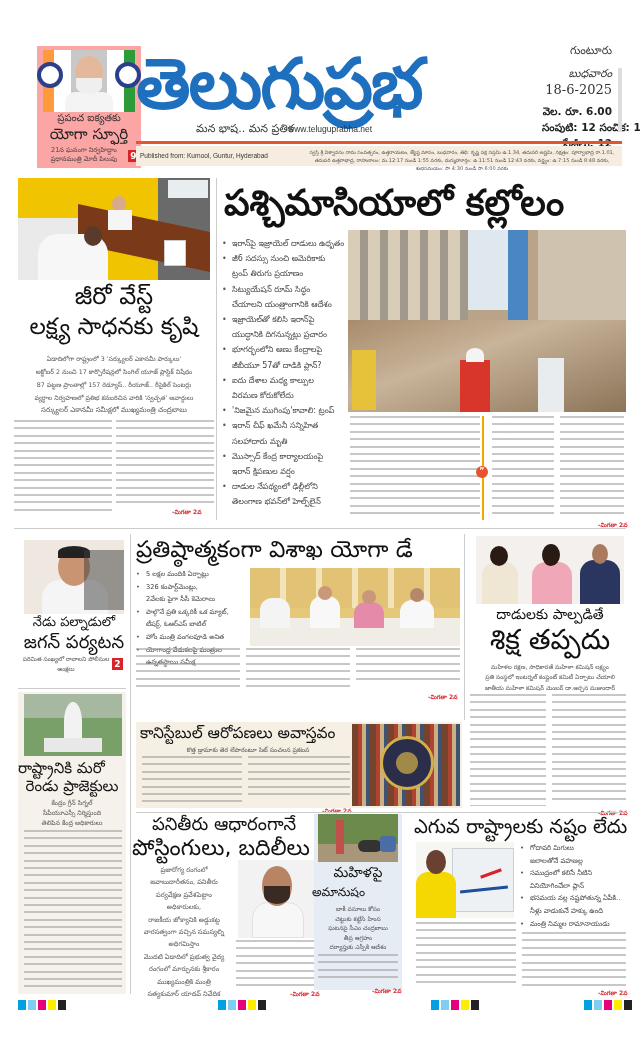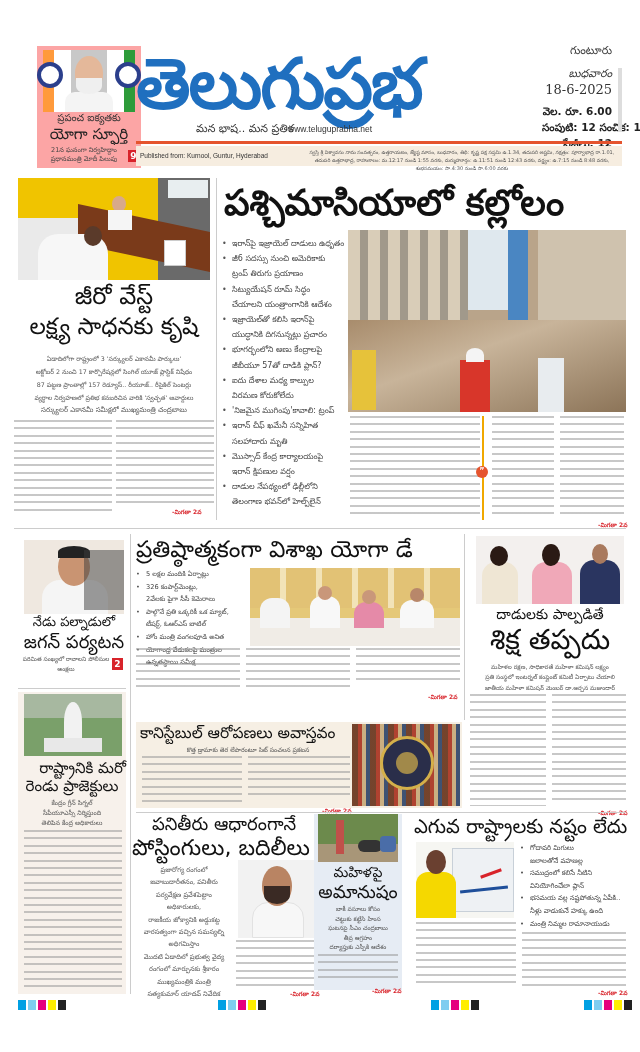--- a/index.html
+++ b/index.html
@@ -187,21 +187,21 @@
 <div class="page-badge" style="left:112px; top:658px;">2</div>
 
 <div class="hline" style="left:18px; top:688px; width:108px;"></div>
 
 <div class="abs" style="left:18px; top:692px; width:108px; height:302px; background:#f7f1eb;"></div>
 <div class="photo" style="left:24px; top:694px; width:98px; height:62px; background:#7aa06a;">
   <div style="position:absolute; left:0; top:0; width:98px; height:24px; background:#a7b8a0;"></div>
   <div style="position:absolute; left:40px; top:8px; width:18px; height:40px; background:#f2f2f2; border-radius:50% 50% 10% 10%;"></div>
   <div style="position:absolute; left:20px; top:44px; width:58px; height:14px; background:#e8e8e8;"></div>
 </div>
-<div class="hl" style="left:18px; top:758px; width:108px; text-align:right; font-size:15px; line-height:20px;">రాష్ట్రానికి మరో</div>
+<div class="hl" style="left:18px; top:758px; width:108px; text-align:left; font-size:15px; line-height:20px;">రాష్ట్రానికి మరో</div>
 <div class="hl" style="left:16px; top:776px; width:112px; text-align:center; font-size:15px; line-height:20px;">రెండు ప్రాజెక్టులు</div>
 <div class="abs" style="left:22px; top:798px; width:100px; text-align:center; font-size:6.3px; line-height:10px; color:#555;">
   <div>కేంద్రం గ్రీన్ సిగ్నల్</div>
   <div>సీపీయూఎస్సీ నిర్మిస్తుంది</div>
   <div>తెలిపిన కేంద్ర అధికారులు</div>
 </div>
 <div class="body-text" style="left:24px; top:830px; width:98px; height:160px;">
     <span class="fill"></span>
   </div>
 
@@ -309,21 +309,21 @@
 <div class="abs" style="left:290px; top:981px;"><span class="contd">-మిగతా 2వ</span></div>
 
 <div class="abs" style="left:314px; top:814px; width:88px; height:176px; background:#e6ecf4;"></div>
 <div class="photo" style="left:318px; top:814px; width:80px; height:48px; background:#6c8a4c;">
   <div style="position:absolute; left:0; top:30px; width:80px; height:18px; background:#a89678;"></div>
   <div style="position:absolute; left:18px; top:6px; width:8px; height:34px; background:#c0504a;"></div>
   <div style="position:absolute; left:40px; top:26px; width:24px; height:12px; background:#333; border-radius:6px;"></div>
   <div style="position:absolute; left:62px; top:22px; width:16px; height:16px; background:#4a6da8; border-radius:4px;"></div>
 </div>
 <div class="hl" style="left:314px; top:862px; width:88px; text-align:center; font-size:14px; line-height:20px;">మహిళపై</div>
-<div class="hl" style="left:312px; top:880px; width:92px; text-align:center; font-size:18px; line-height:24px;">అమానుషం</div>
+<div class="hl" style="left:312px; top:880px; width:92px; font-size:12px; line-height:24px;">అమానుషం</div>
 <div class="abs" style="left:316px; top:904px; width:84px; font-size:6px; line-height:9.6px; color:#555; text-align:center;">
   <div>బాకీ వసూలు కోసం</div>
   <div>చెట్టుకు కట్టేసి హింస</div>
   <div>ఘటనపై సీఎం చంద్రబాబు</div>
   <div>తీవ్ర ఆగ్రహం</div>
   <div>దర్యాప్తుకు ఎస్పీకి ఆదేశం</div>
 </div>
 <div class="body-text" style="left:318px; top:954px; width:80px; height:26px;">
     <span class="fill"></span>
   </div>

